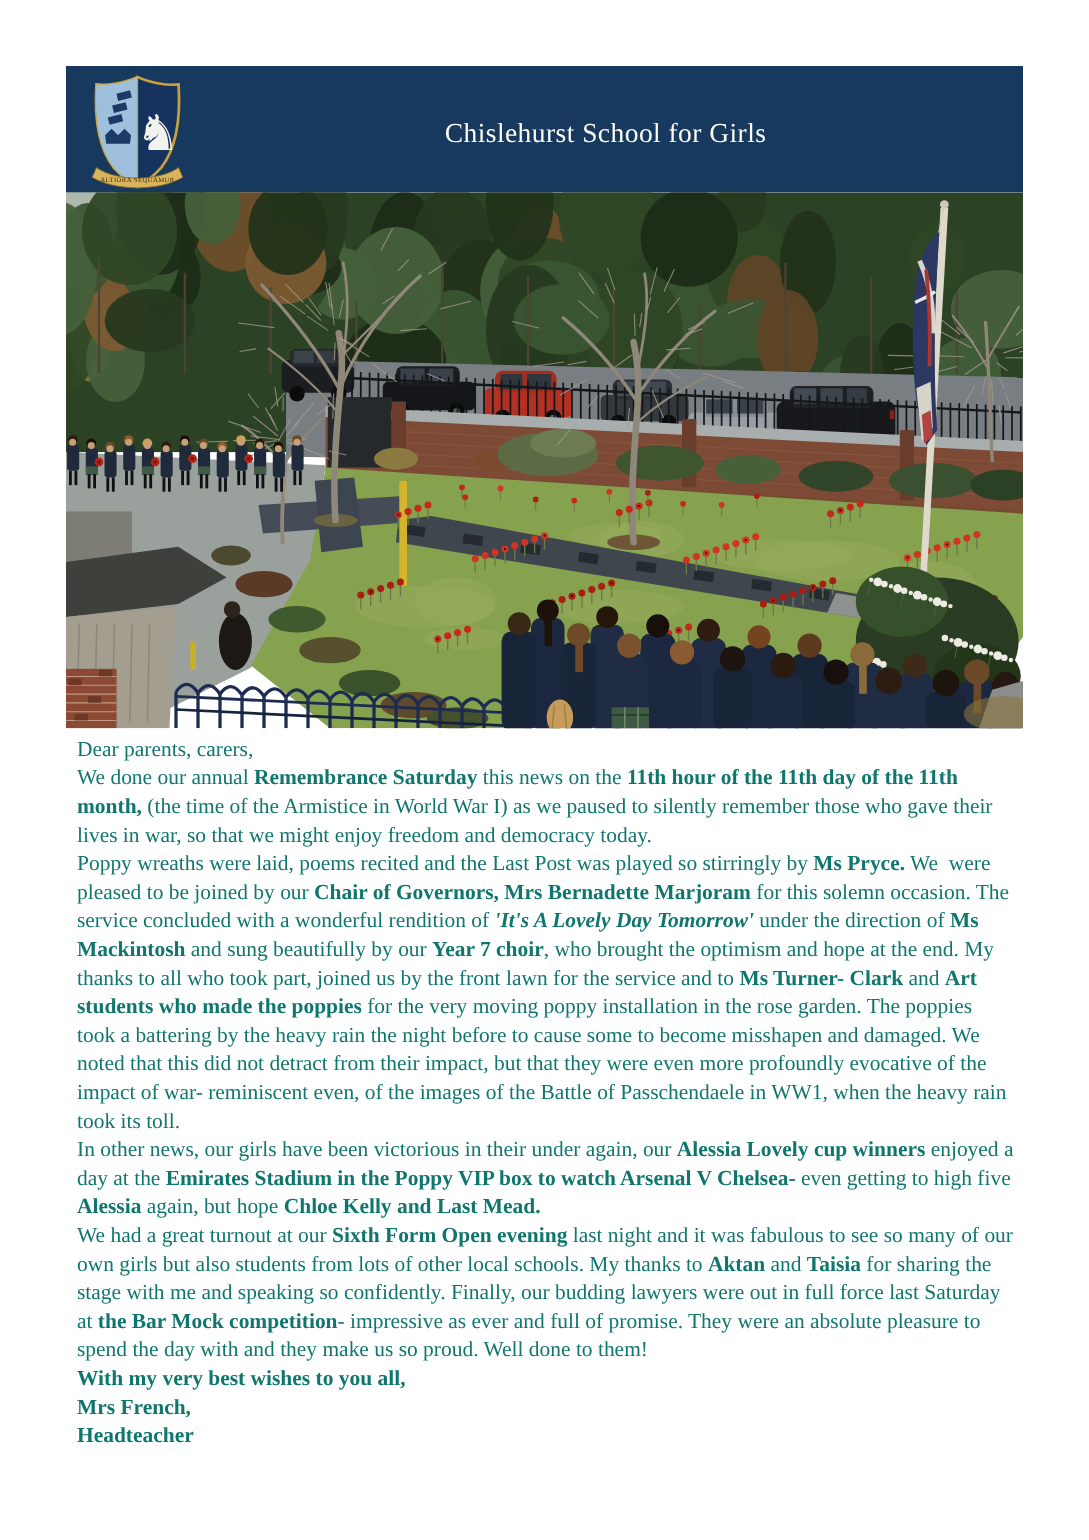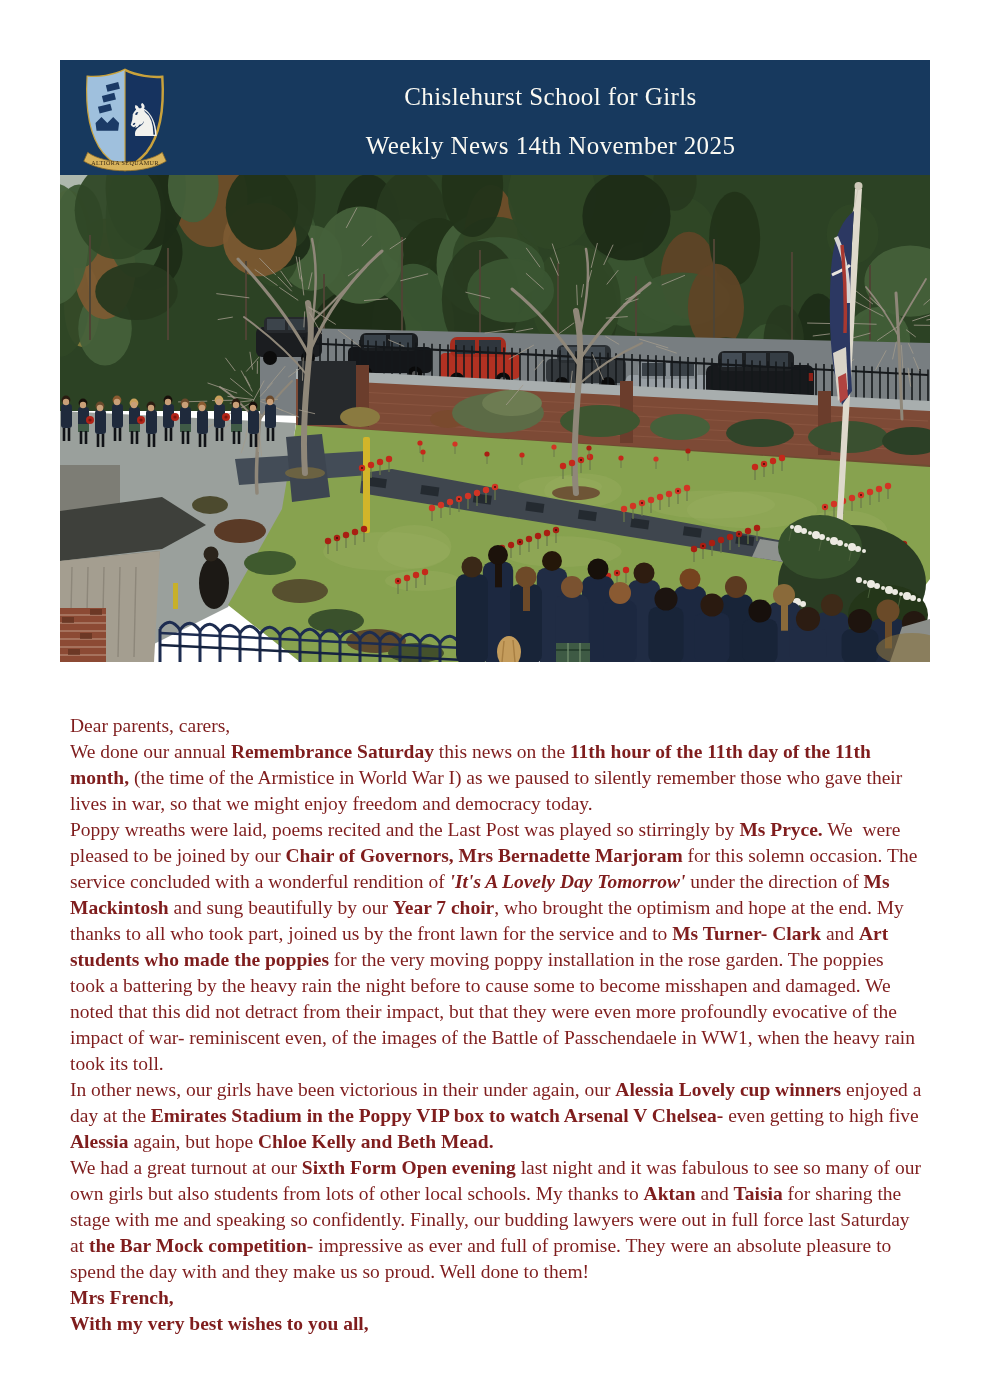--- a/index.html
+++ b/index.html
@@ -6,22 +6,22 @@
   .page{position:relative;width:990px;height:1400px;background:#ffffff;overflow:hidden;
         font-family:"Liberation Serif","DejaVu Serif",serif;}
   .banner{position:absolute;left:60px;top:60px;width:870px;height:115px;background:#17395e;
           display:flex;align-items:center;box-sizing:border-box;}
   .crest{width:104px;height:108px;margin-left:13px;flex:0 0 auto;}
   .titles{flex:1;text-align:center;color:#fbfaf3;padding:7px 6px 0 0;}
   .title-line{font-weight:normal;font-size:25px;line-height:49px;letter-spacing:.4px;
               font-family:"Liberation Serif",serif;}
   .photo{position:absolute;left:60px;top:175px;width:870px;height:487px;margin:0;}
   .photo svg{display:block;width:870px;height:487px;}
-  .letter{position:absolute;left:70px;top:669px;width:853px;color:#7f1d1d;
-          font-size:19.5px;line-height:26px;text-align:left;margin-top:44px;}
+  .letter{position:absolute;left:70px;top:669px;width:853px;color:#0f766e;
+          font-size:19.5px;line-height:26px;text-align:left;}
   .letter p{margin:0;padding:0;}
 </style>
 </head>
 <body>
 
 <div class="page">
 
   <header class="banner">
     <svg class="crest" viewBox="0 0 100 110">
       <path d="M50,6 C62,12 78,14 88,13 C90,44 86,72 72,90 C63,100 55,105 50,108 C45,105 37,100 28,90 C14,72 10,44 12,13 C22,14 38,12 50,6 Z" fill="#16335f" stroke="#c9a23c" stroke-width="2.5"></path>
@@ -37,21 +37,20 @@
       </g>
       <line x1="50" y1="7" x2="50" y2="107" stroke="#c9a23c" stroke-width="1.2"></line>
       <text x="69" y="58" font-size="46" fill="#f2f2ee" text-anchor="middle" dominant-baseline="central">♞</text>
       <g>
         <path d="M12,90 C30,103 70,103 88,90 L92,99 C70,112 30,112 8,99 Z" fill="#d9b45c" stroke="#8a6a28" stroke-width="0.8"></path>
         <text x="50" y="103" font-size="6.2" fill="#3a2a14" text-anchor="middle" letter-spacing="0.4">ALTIORA SEQUAMUR</text>
       </g>
     </svg>
     <div class="titles">
       <div class="title-line">Chislehurst School for Girls</div>
-      <div class="title-line">Weekly News 14th November 2025</div>
     </div>
   </header>
 
   <figure class="photo">
     <svg viewBox="0 0 870 487" role="img" aria-label="Remembrance ceremony on the school front lawn: students in navy uniform around a lawn planted with handmade red poppies, parked cars behind a brick wall, and the Union flag on a flagpole">
 
       <rect x="0" y="0" width="870" height="236" fill="#2c4224"></rect>
       <rect x="0" y="0" width="92" height="58" fill="#c6ccc6" opacity="0.85"></rect>
       <g>
         <ellipse cx="8" cy="70" rx="24" ry="55" fill="#a9964a" opacity="0.9"></ellipse>
@@ -910,19 +909,20 @@
 
       <polygon points="842,452 870,444 870,487 830,487" fill="#8b8e8a"></polygon>
       <ellipse cx="852" cy="474" rx="36" ry="16" fill="#8a7340" opacity="0.6"></ellipse>
     </svg>
   </figure>
 
   <section class="letter">
       <p><span>Dear parents, carers,</span></p>
       <p><span>We done our annual </span><strong>Remembrance Saturday</strong><span> this news on the </span><strong>11th hour of the 11th day of the 11th month,</strong><span> (the time of the Armistice in World War I) as we paused to silently remember those who gave their lives in war, so that we might enjoy freedom and democracy today.</span></p>
       <p><span>Poppy wreaths were laid, poems recited and the Last Post was played so stirringly by </span><strong>Ms Pryce.</strong><span> We&nbsp; were pleased to be joined by our </span><strong>Chair of Governors, Mrs Bernadette Marjoram</strong><span> for this solemn occasion. The service concluded with a wonderful rendition of </span><strong><em>'It's A Lovely Day Tomorrow'</em></strong><span> under the direction of </span><strong>Ms Mackintosh</strong><span> and sung beautifully by our </span><strong>Year 7 choir</strong><span>, who brought the optimism and hope at the end. My thanks to all who took part, joined us by the front lawn for the service and to </span><strong>Ms Turner- Clark</strong><span> and </span><strong>Art students who made the poppies</strong><span> for the very moving poppy installation in the rose garden. The poppies took a battering by the heavy rain the night before to cause some to become misshapen and damaged. We noted that this did not detract from their impact, but that they were even more profoundly evocative of the impact of war- reminiscent even, of the images of the Battle of Passchendaele in WW1, when the heavy rain took its toll.</span></p>
-      <p><span>In other news, our girls have been victorious in their under again, our </span><strong>Alessia Lovely cup winners</strong><span> enjoyed a day at the </span><strong>Emirates Stadium in the Poppy VIP box to watch Arsenal V Chelsea-</strong><span> even getting to high five </span><strong>Alessia</strong><span> again, but hope </span><strong>Chloe Kelly and Beth Mead.</strong></p>
+      <p><span>In other news, our girls have been victorious in their under again, our </span><strong>Alessia Lovely cup winners</strong><span> enjoyed a day at the </span><strong>Emirates Stadium in the Poppy VIP box to watch Arsenal V Chelsea-</strong><span> even getting to high five </span><strong>Alessia</strong><span> again, but hope </span><strong>Chloe Kelly and Last Mead.</strong></p>
       <p><span>We had a great turnout at our </span><strong>Sixth Form Open evening</strong><span> last night and it was fabulous to see so many of our own girls but also students from lots of other local schools. My thanks to </span><strong>Aktan</strong><span> and </span><strong>Taisia</strong><span> for sharing the stage with me and speaking so confidently. Finally, our budding lawyers were out in full force last Saturday at </span><strong>the Bar Mock competition</strong><span>- impressive as ever and full of promise. They were an absolute pleasure to spend the day with and they make us so proud. Well done to them!</span></p>
+      <p><strong>With my very best wishes to you all,</strong></p>
       <p><strong>Mrs French,</strong></p>
-      <p><strong>With my very best wishes to you all,</strong></p>
+      <p><strong>Headteacher</strong></p>
     </section>
 
 </div>
 
 </body></html>

